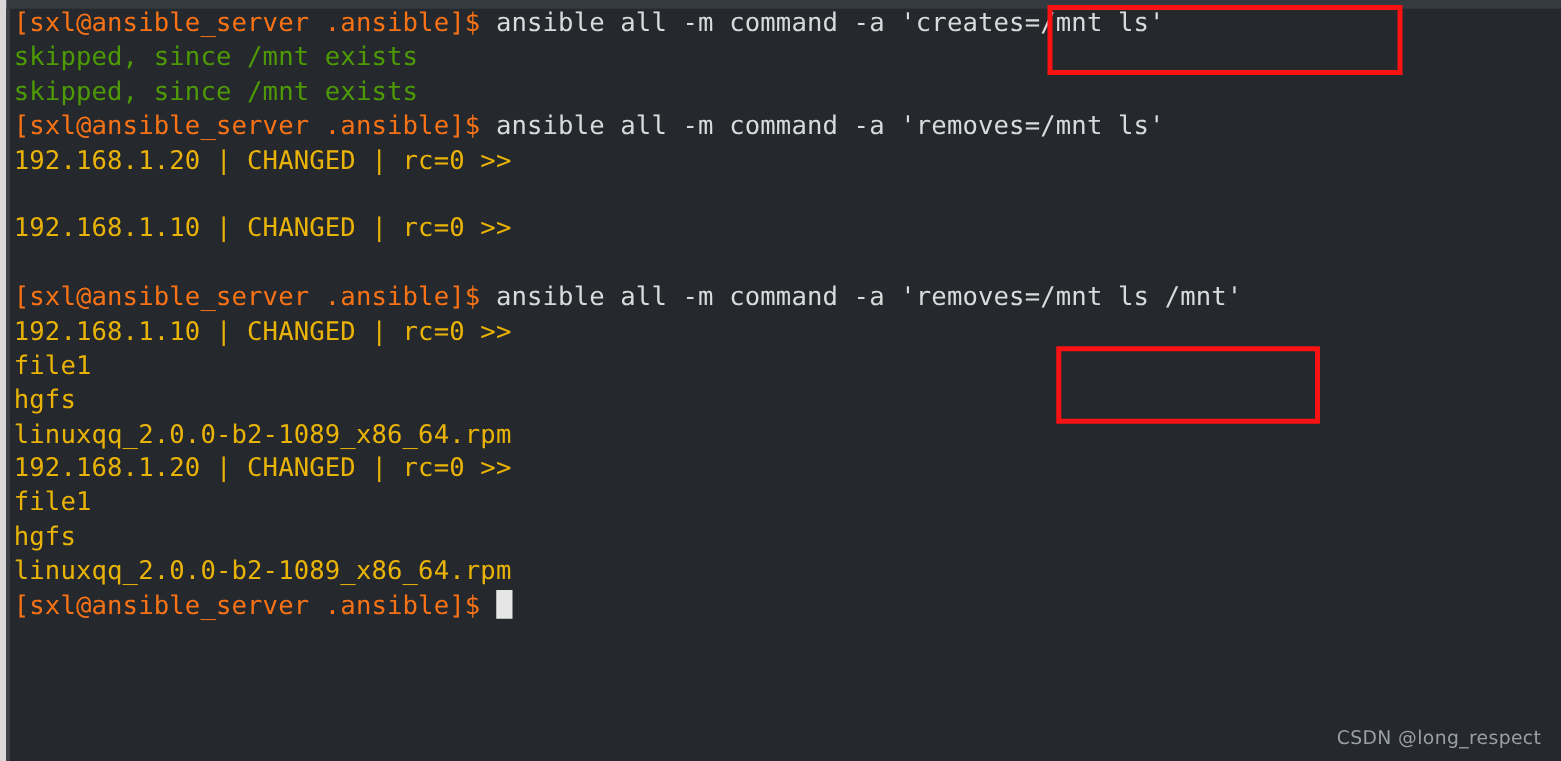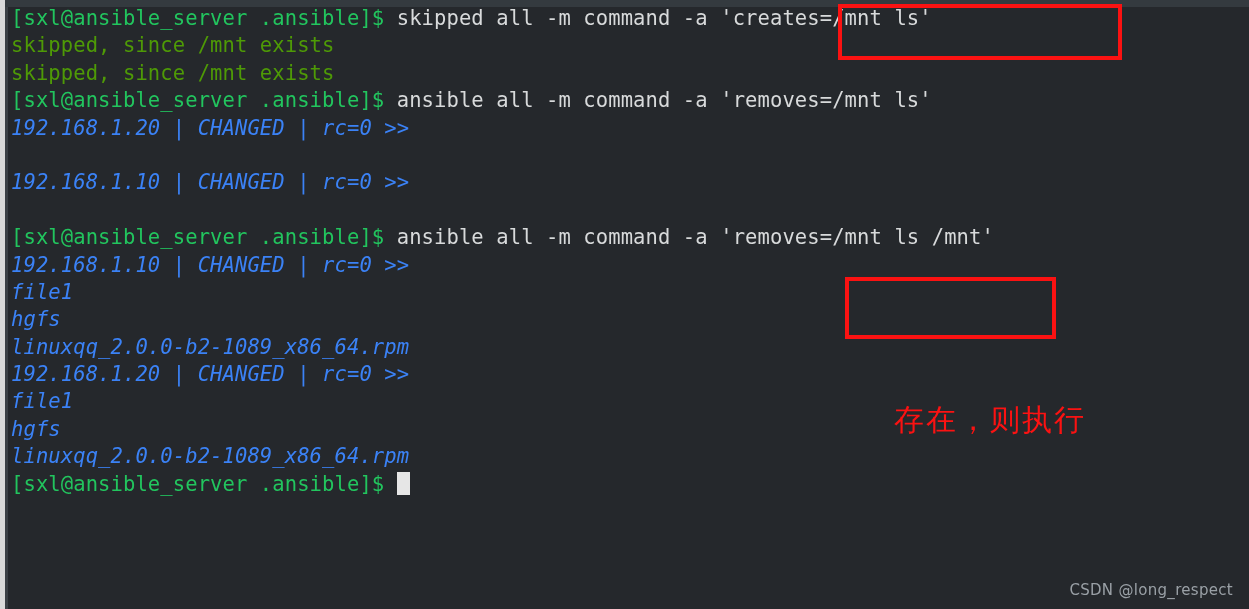--- a/index.html
+++ b/index.html
@@ -44,23 +44,23 @@
     top: 5px;
     width: 1230px;
   }
   .ln {
     height: 27.4px;
     line-height: 27.4px;
     font-size: 20.5px;
     letter-spacing: 0.1px;
     white-space: pre;
   }
-  .c-prompt { color: #22c55e; text-align: right; }
+  .c-prompt { color: #f97316; text-align: right; }
   .c-green  { color: #4e9a06; }
-  .c-yellow { color: #3b82f6; font-style: italic; }
+  .c-yellow { color: #eab308; }
   .c-cmd    { color: #d8dadb; }
   .blank    { color: transparent; }
 
   .cursor {
     display: inline-block;
     width: 13px;
     height: 23px;
     background: #e6e6e6;
     vertical-align: -4px;
   }
@@ -109,21 +109,21 @@
 <body>
 
 <div id="screen">
 
   <div id="top-strip"></div>
   <div id="left-edge"></div>
   <div id="left-edge-inner"></div>
 
   <div id="term">
 
-    <div class="ln"><span class="c-prompt">[sxl@ansible_server .ansible]$</span><span class="c-cmd"> skipped all -m command -a 'creates=/mnt ls'</span></div>
+    <div class="ln"><span class="c-prompt">[sxl@ansible_server .ansible]$</span><span class="c-cmd"> ansible all -m command -a 'creates=/mnt ls'</span></div>
 
 
     <div class="ln"><span class="c-green">skipped, since /mnt exists</span></div>
 
 
     <div class="ln"><span class="c-green">skipped, since /mnt exists</span></div>
 
     <div class="ln"><span class="c-prompt">[sxl@ansible_server .ansible]$</span><span class="c-cmd"> ansible all -m command -a 'removes=/mnt ls'</span></div>
 
     <div class="ln"><span class="c-yellow">192.168.1.20 | CHANGED | rc=0 &gt;&gt;</span></div>
@@ -152,17 +152,16 @@
 
     <div class="ln"><span class="c-yellow">linuxqq_2.0.0-b2-1089_x86_64.rpm</span></div>
 
     <div class="ln"><span class="c-prompt">[sxl@ansible_server .ansible]$</span><span class="c-cmd"> </span><span class="cursor"></span></div>
 
   </div>
 
   <div class="redbox" id="redbox-creates"></div>
   <div class="redbox" id="redbox-removes"></div>
 
-  <div class="cn-note" id="note-2">存在，则执行</div>
 
   <div id="watermark">CSDN @long_respect</div>
 
 </div>
 
 </body></html>

